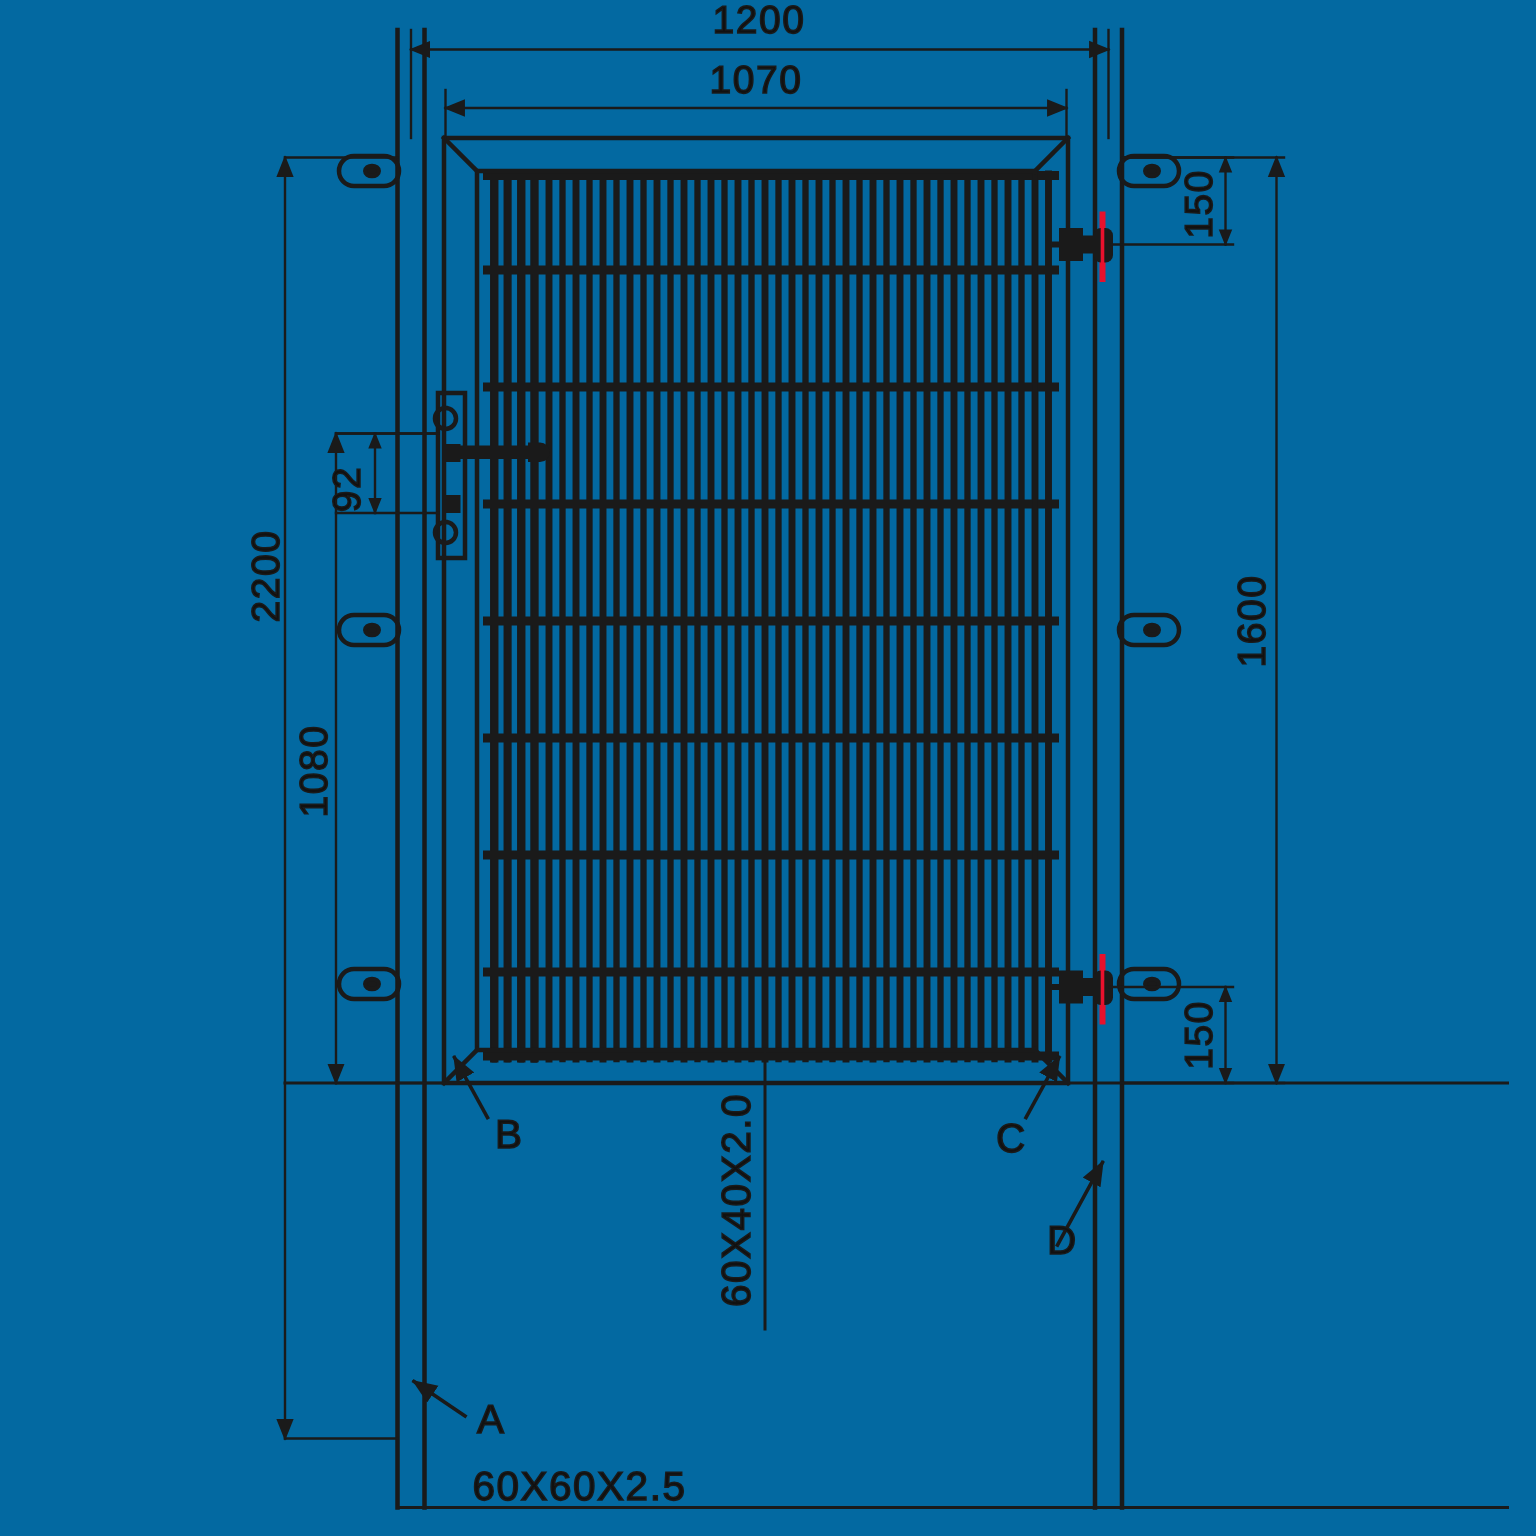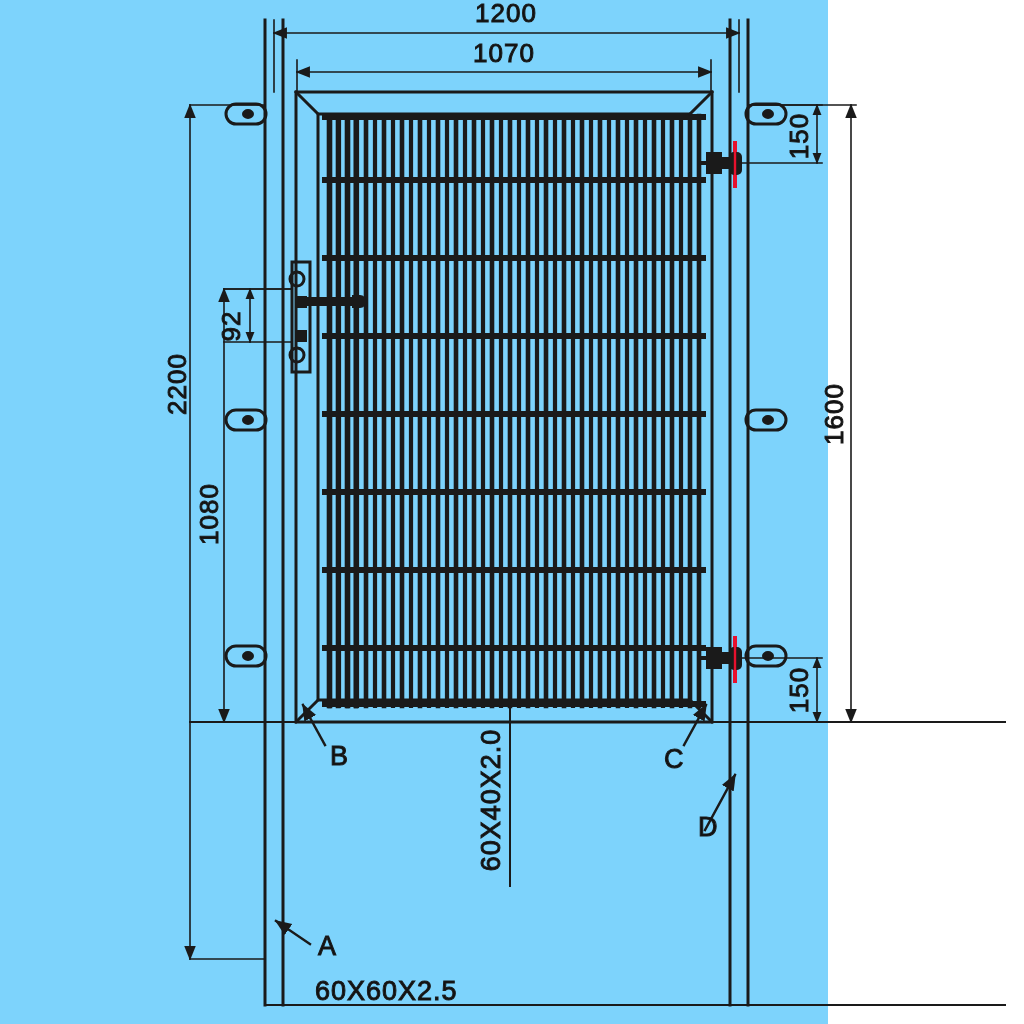--- a/index.html
+++ b/index.html
@@ -1,19 +1,19 @@
 <!DOCTYPE html>
 <html><head>
 <meta charset="utf-8">
 <title>Gate Technical Drawing</title>
 <style>
   html,body{margin:0;padding:0;background:#ffffff;}
   body{width:1024px;height:1024px;overflow:hidden;
        font-family:"Liberation Sans", sans-serif;}
-  #stage{position:relative;width:828px;height:1024px;background:#7dd3fc;}
+  #stage{position:relative;width:1024px;height:1024px;background:#0369a1;}
   svg{display:block;}
   .dimtext{font-family:"Liberation Sans", sans-serif;font-size:26px;fill:#111;
            letter-spacing:1px;}
   .leadtext{font-family:"Liberation Sans", sans-serif;font-size:27px;fill:#111;}
   .spectext{font-family:"Liberation Sans", sans-serif;font-size:27px;fill:#111;
             letter-spacing:1px;}
 </style>
 </head>
 <body>
 

